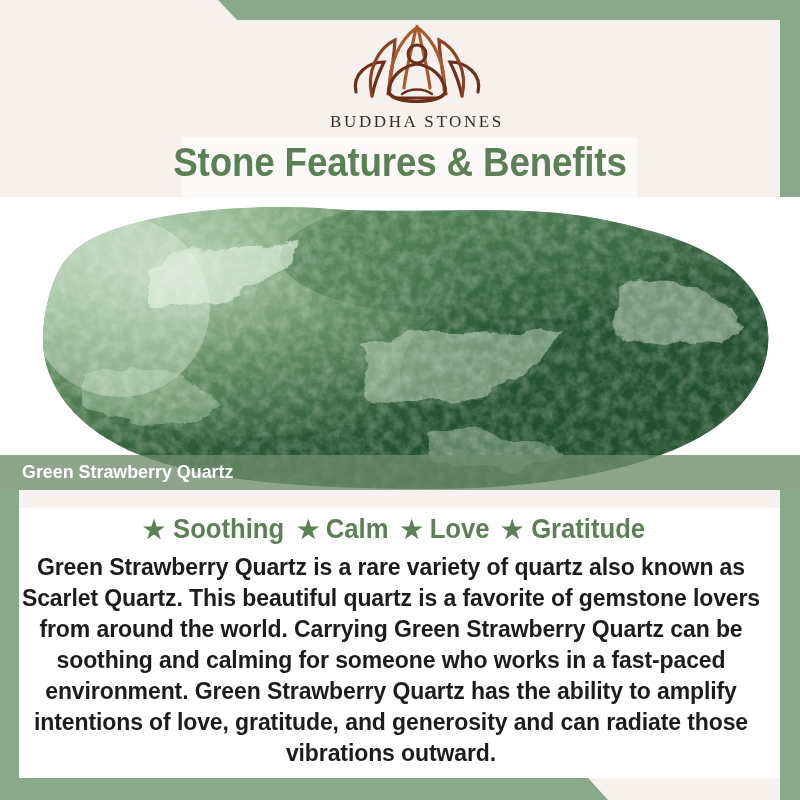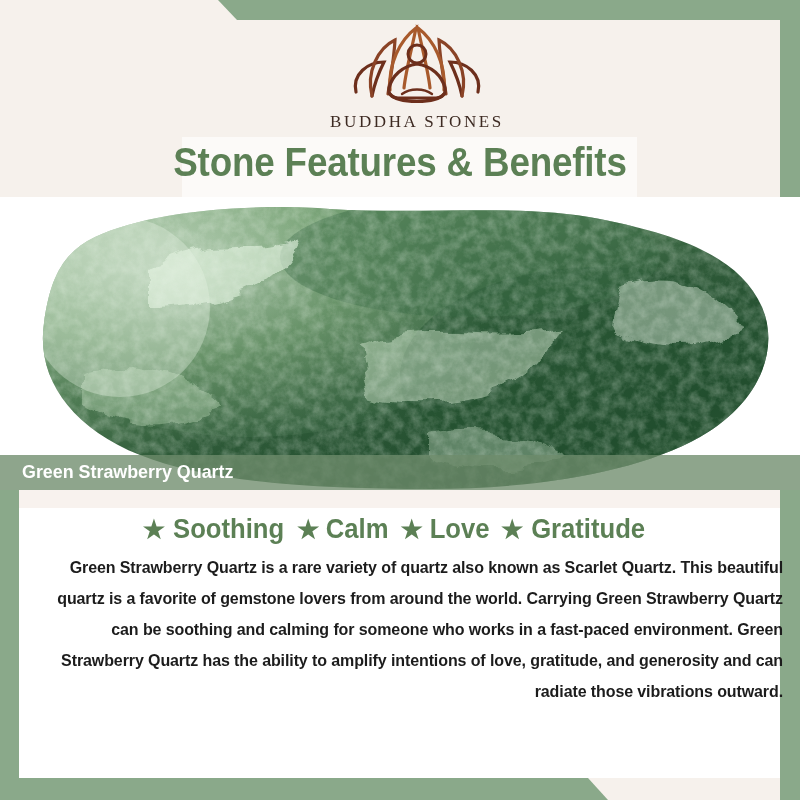--- a/index.html
+++ b/index.html
@@ -193,28 +193,28 @@
   }
   .features .flabel {
     padding: 0 9px 0 4px;
     transform: scaleX(0.95);
     display: inline-block;
   }
 
   .body-copy {
     position: absolute;
     top: 62px;
-    left: 24px;
+    left: 2px;
     width: 740px;
     font-family: "Liberation Sans Narrow", "Liberation Sans", sans-serif;
-    font-size: 16px;
+    font-size: 23px;
     font-weight: bold;
     line-height: 31px;
     color: #1c1c1c;
-    text-align: right;
+    text-align: center;
     letter-spacing: -0.1px;
   }
 </style>
 </head>
 <body>
 
 <div id="page">
 
   <div class="deco-top-right"></div>
   <div class="deco-right"></div>

